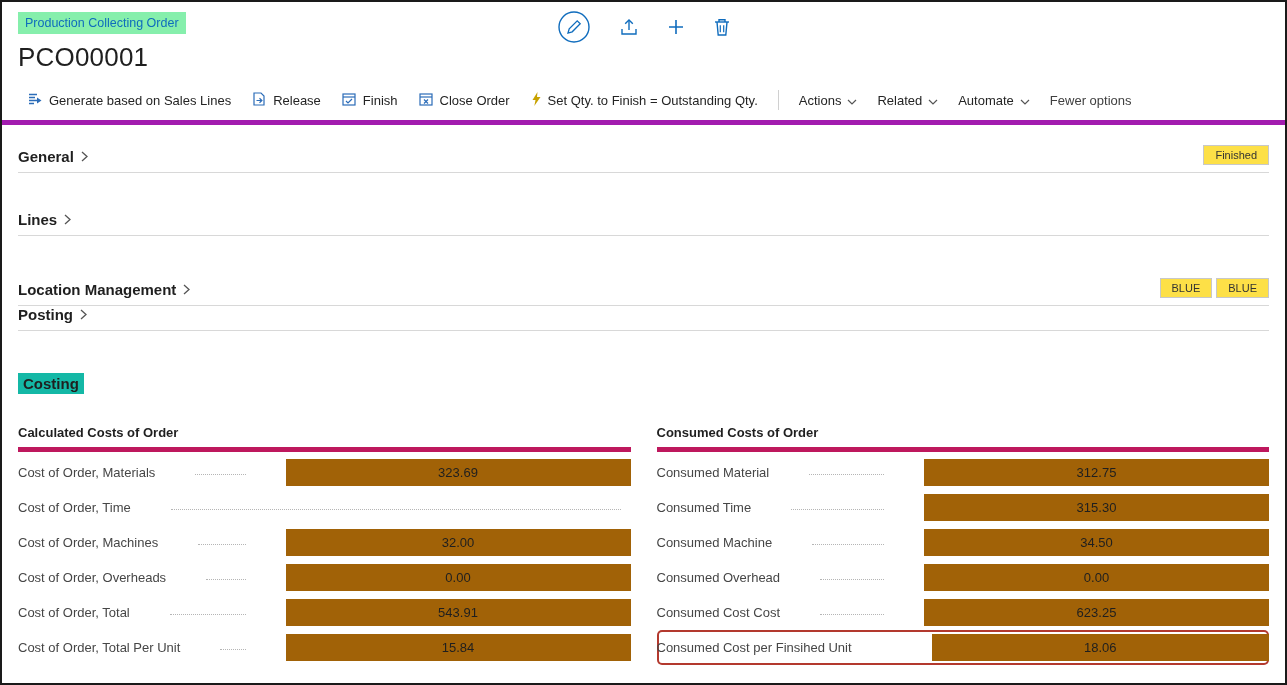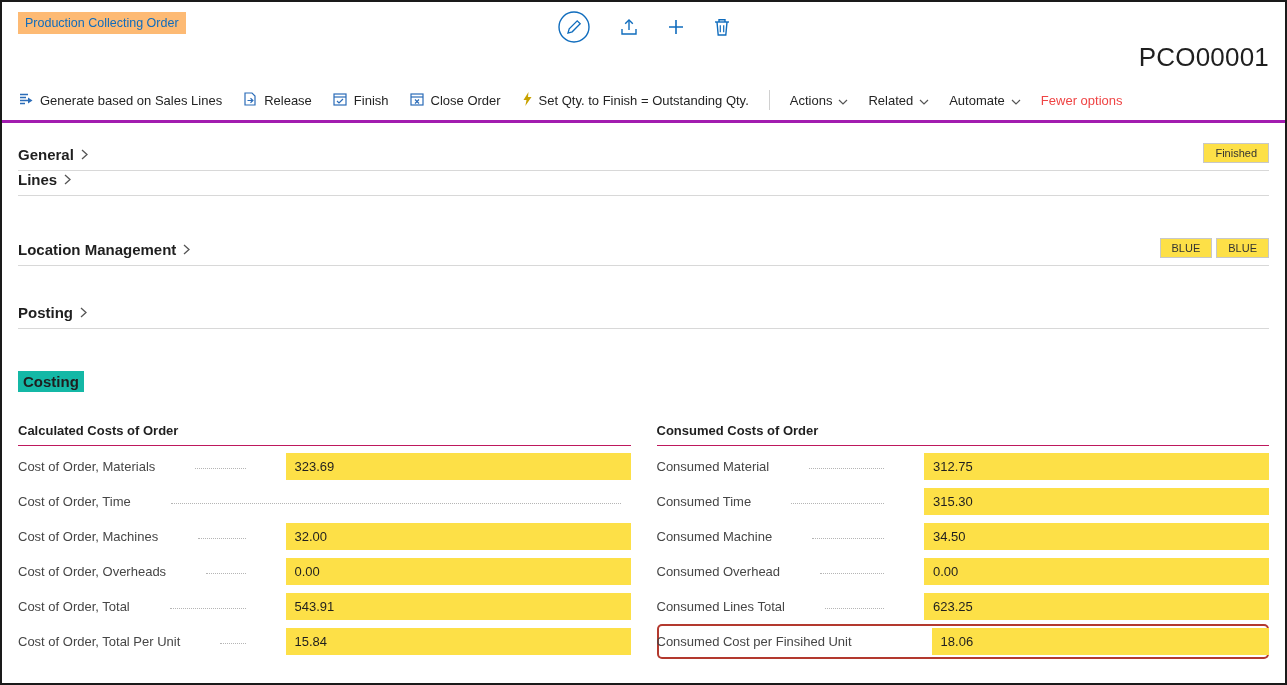--- a/index.html
+++ b/index.html
@@ -2,54 +2,54 @@
 <html><head>
 <meta charset="utf-8">
 <style>
   * { box-sizing: border-box; margin: 0; padding: 0; }
   html,body { width: 1287px; height: 685px; }
   body { font-family: "Liberation Sans", sans-serif; background: #ffffff; }
   .frame { width: 1287px; height: 685px; border: 2px solid #1a1a1a; background: #fff; overflow: hidden; position: relative; }
 
   
   .top { position: relative; height: 80px; padding: 10px 16px 0 16px; }
-  .breadcrumb { display: inline-block; background: #fdba74; color: #0f6cbd; font-size: 12.5px; padding: 4px 7px; cursor: pointer; }
+  .breadcrumb { display: inline-block; background: #86efac; color: #0f6cbd; font-size: 12.5px; padding: 4px 7px; cursor: pointer; }
   .header-icons { position: absolute; left: 50%; top: 8px; transform: translateX(-50%); display: flex; align-items: center; gap: 28px; }
   .hicon { display: flex; align-items: center; justify-content: center; cursor: pointer; }
-  .page-title { font-size: 26px; font-weight: 400; color: #1f1f1f; margin-top: 8px; letter-spacing: .2px; text-align: right; }
-
-  
-  .toolbar { display: flex; align-items: center; gap: 20px; padding: 8px 16px 10px 16px; font-size: 13px; color: #242424; border-bottom: 3px solid #a21caf; }
+  .page-title { font-size: 26px; font-weight: 400; color: #1f1f1f; margin-top: 8px; letter-spacing: .2px; }
+
+  
+  .toolbar { display: flex; align-items: center; gap: 20px; padding: 8px 16px 10px 25px; font-size: 13px; color: #242424; border-bottom: 5px solid #a21caf; }
   .tb-item { display: flex; align-items: center; gap: 6px; cursor: pointer; white-space: nowrap; }
   .tb-sep { width: 1px; height: 20px; background: #d0d0d0; }
   .tb-menu { display: flex; align-items: flex-end; gap: 6px; cursor: pointer; }
-  .fewer { color: #ef4444; cursor: pointer; }
+  .fewer { color: #404040; cursor: pointer; }
 
   
   .section { padding: 0 16px; }
   .mt-general { margin-top: 20px; }
-  .mt-lines { }
+  .mt-lines { margin-top: 38px; }
   .mt-location { margin-top: 42px; }
-  .mt-posting { margin-top: 38px; }
+  .mt-posting { }
   .mt-costing { margin-top: 42px; }
   .section-head { display: flex; align-items: flex-end; justify-content: space-between; padding-bottom: 7px; border-bottom: 1px solid #d8d8d8; cursor: pointer; }
   .section-head.no-line { border-bottom: none; }
   .section-title { font-size: 15px; font-weight: 700; color: #1f1f1f; display: flex; align-items: center; gap: 7px; }
   .section-title .hl-yellow { background: #14b8a6; padding: 2px 5px; }
   .badges { display: flex; gap: 4px; }
   .badge { border: 1px solid #c8c8c8; background: #fde047; font-size: 11px; color: #333; padding: 3px 11px; }
 
   
   .costing-cols { display: flex; gap: 26px; padding: 0 16px; margin-top: 24px; }
   .col { flex: 1; min-width: 0; }
-  .col-title { font-size: 13px; font-weight: 700; color: #1f1f1f; padding-bottom: 7px; border-bottom: 1px solid #be185d; margin-bottom: 3px; }
+  .col-title { font-size: 13px; font-weight: 700; color: #1f1f1f; padding-bottom: 7px; border-bottom: 5px solid #be185d; margin-bottom: 3px; }
   .field-row { display: flex; align-items: center; height: 35px; gap: 30px; }
   .f-label { font-size: 13px; color: #464646; white-space: nowrap; }
   .f-leader { flex: 1; border-bottom: 1px dotted #a3a3a3; margin: 0 10px; height: 1px; transform: translateY(2px); opacity: .8; }
-  .f-box { width: 345px; background: #fde047; font-size: 13px; color: #1f1f1f; text-align: left; padding: 6px 9px; cursor: pointer; }
+  .f-box { width: 345px; background: #a16207; font-size: 13px; color: #1f1f1f; text-align: center; padding: 6px 9px; cursor: pointer; }
   .field-row.hl { box-shadow: inset 0 0 0 2px #b3392e; border-radius: 5px; }
 </style>
 </head>
 <body>
 
 <div class="frame">
 
   <div class="top">
     <span class="breadcrumb">Production Collecting Order</span>
     <div class="header-icons">
@@ -254,21 +254,21 @@
         <span class="f-label">Consumed Machine</span>
         <span class="f-leader"></span>
         <span class="f-box">34.50</span>
       </div>
       <div class="field-row">
         <span class="f-label">Consumed Overhead</span>
         <span class="f-leader"></span>
         <span class="f-box">0.00</span>
       </div>
       <div class="field-row">
-        <span class="f-label">Consumed Lines Total</span>
+        <span class="f-label">Consumed Cost Cost</span>
         <span class="f-leader"></span>
         <span class="f-box">623.25</span>
       </div>
       <div class="field-row hl">
         <span class="f-label">Consumed Cost per Finsihed Unit</span>
         <span class="f-leader"></span>
         <span class="f-box">18.06</span>
       </div>
 
     </div>

